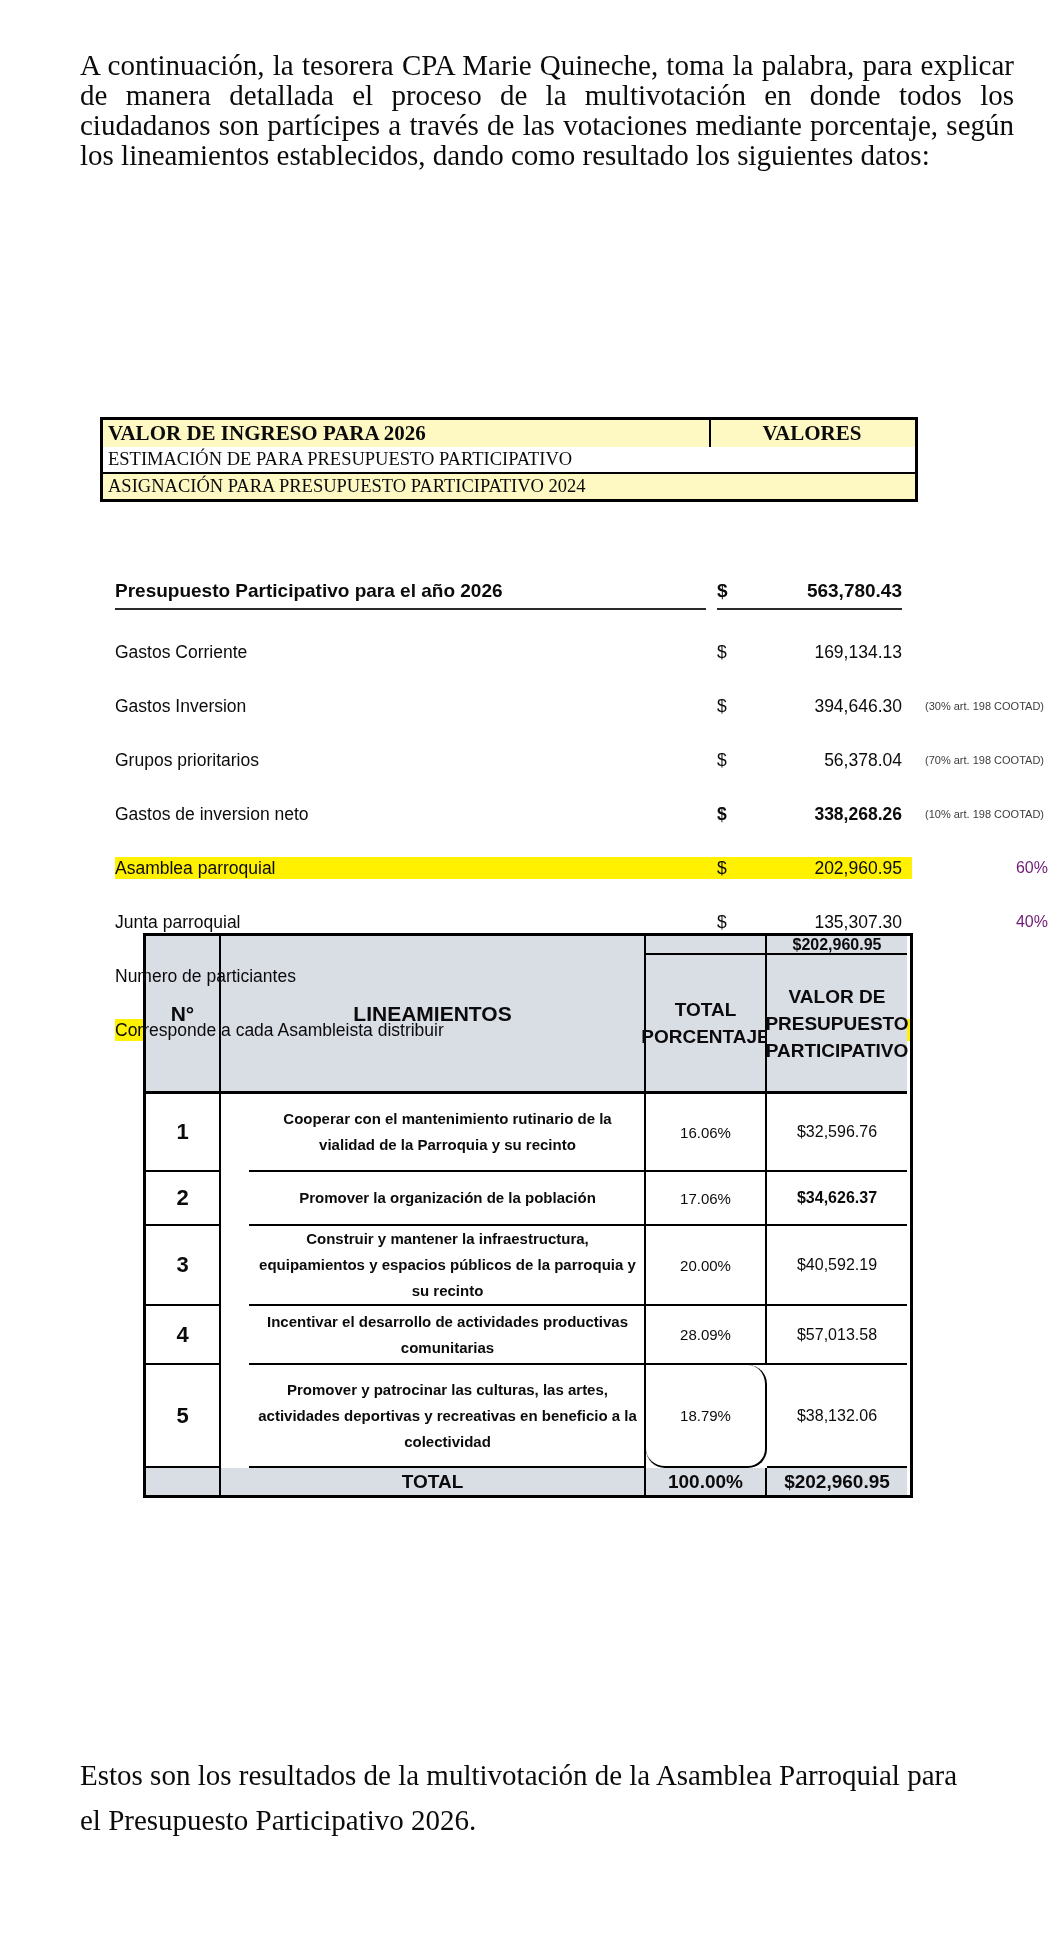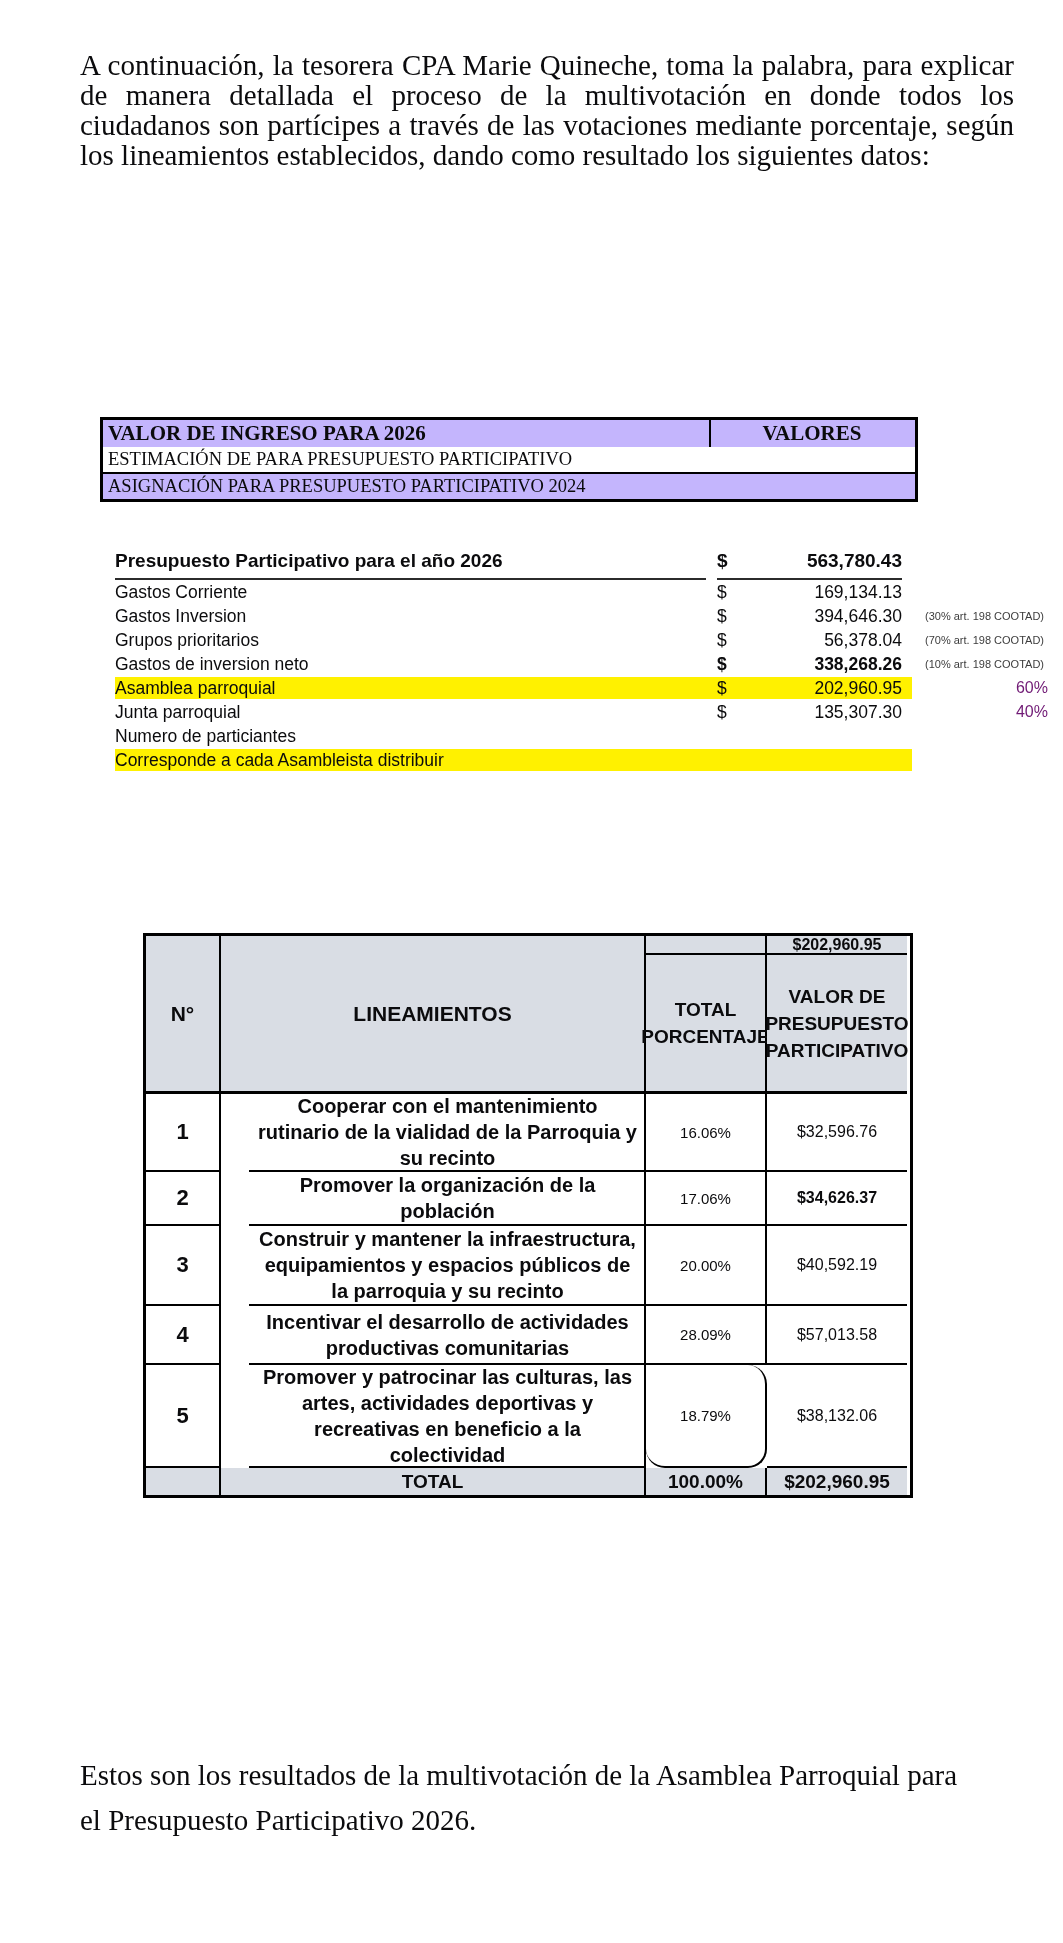--- a/index.html
+++ b/index.html
@@ -32,29 +32,29 @@
     font-family:"Liberation Serif", serif;
   }
   .t1-row{display:grid;grid-template-columns:606px 1fr;}
   .t1-row + .t1-row{border-top:2px solid #000;}
   .t1-cell{display:flex;align-items:center;box-sizing:border-box;min-height:24px;}
   .t1-head{height:27px;font-weight:bold;font-size:21px;}
   .t1-data{height:25px;font-size:18.5px;}
   .t1-label{padding-left:5px;}
   .t1-valcell{border-left:2px solid #000;padding:0 8px 0 6px;justify-content:space-between;}
   .t1-values-head{justify-content:center;}
-  .blue{background:#c4b5fd;}
+  .blue{background:#fef9c3;}
 
   
   .t2{
     left:115px;top:546px;width:945px;
     font-family:"Liberation Sans", sans-serif;
     font-size:17.5px;
   }
-  .t2-row{position:relative;height:24px;line-height:24px;display:flex;}
+  .t2-row{position:relative;height:24px;line-height:24px;display:flex;margin-top:30px;}
   .t2-row.hl::before{
     content:"";position:absolute;left:0;top:1px;bottom:1px;width:797px;
     background:#fff100;z-index:0;
   }
   .t2-label{position:relative;z-index:1;width:591px;box-sizing:border-box;}
   .t2-gap{width:11px;}
   .t2-valwrap{position:relative;z-index:1;width:185px;display:flex;justify-content:space-between;}
   .t2-note{position:absolute;left:810px;top:0;font-size:11px;line-height:24px;color:#3c3c3c;white-space:nowrap;z-index:1;}
   .t2-pct{position:absolute;right:12px;top:0;font-size:16px;line-height:24px;color:#701a75;z-index:1;}
   .t2-header{height:34px;line-height:30px;font-weight:bold;font-size:19px;}
@@ -82,21 +82,21 @@
   .t3 > div.lastcol{border-right:none;}
   .t3 > div.lastrow{border-bottom:none;}
   .t3-headbg{background:#d9dde4;}
   .t3-headcell{font-weight:bold;}
   .t3-num-head{font-size:21px;}
   .t3-lin-head{font-size:21px;}
   .t3-small-head{font-size:19px;line-height:27px;padding:0 4px;}
   .t3-minival{font-size:16px;font-weight:bold;}
   .t3-headsep{border-bottom-width:3px !important;}
   .t3-num{font-size:22px;font-weight:bold;}
-  .t3-lin{justify-content:flex-start;text-align:left;font-weight:bold;font-size:20px;line-height:26px;padding:0 6px 0 8px;margin-left:28px;}
+  .t3-lin{justify-content:flex-start;text-align:left;font-weight:bold;font-size:15px;line-height:26px;padding:0 6px 0 8px;margin-left:28px;}
   .t3-pct{font-size:15px;}
   .t3-val{font-size:16px;}
   .t3-total-label{font-weight:bold;font-size:19px;}
   .t3-total-num{font-weight:bold;font-size:19px;}
 </style>
 </head>
 <body>
 
 <div class="abs para-top">A continuación, la tesorera CPA Marie Quineche, toma la palabra, para explicar de manera detallada el proceso de la multivotación en donde todos los ciudadanos son partícipes a través de las votaciones mediante porcentaje, según los lineamientos establecidos, dando como resultado los siguientes datos:</div>
 

